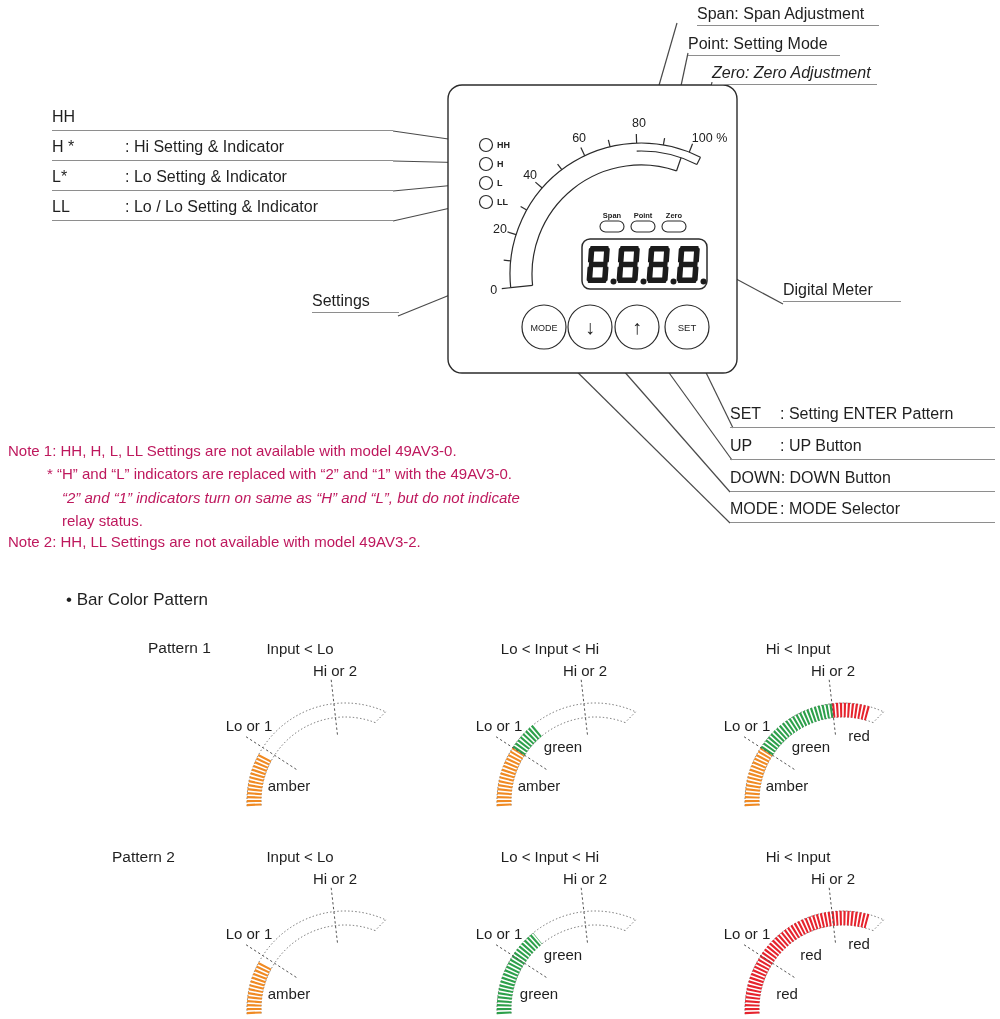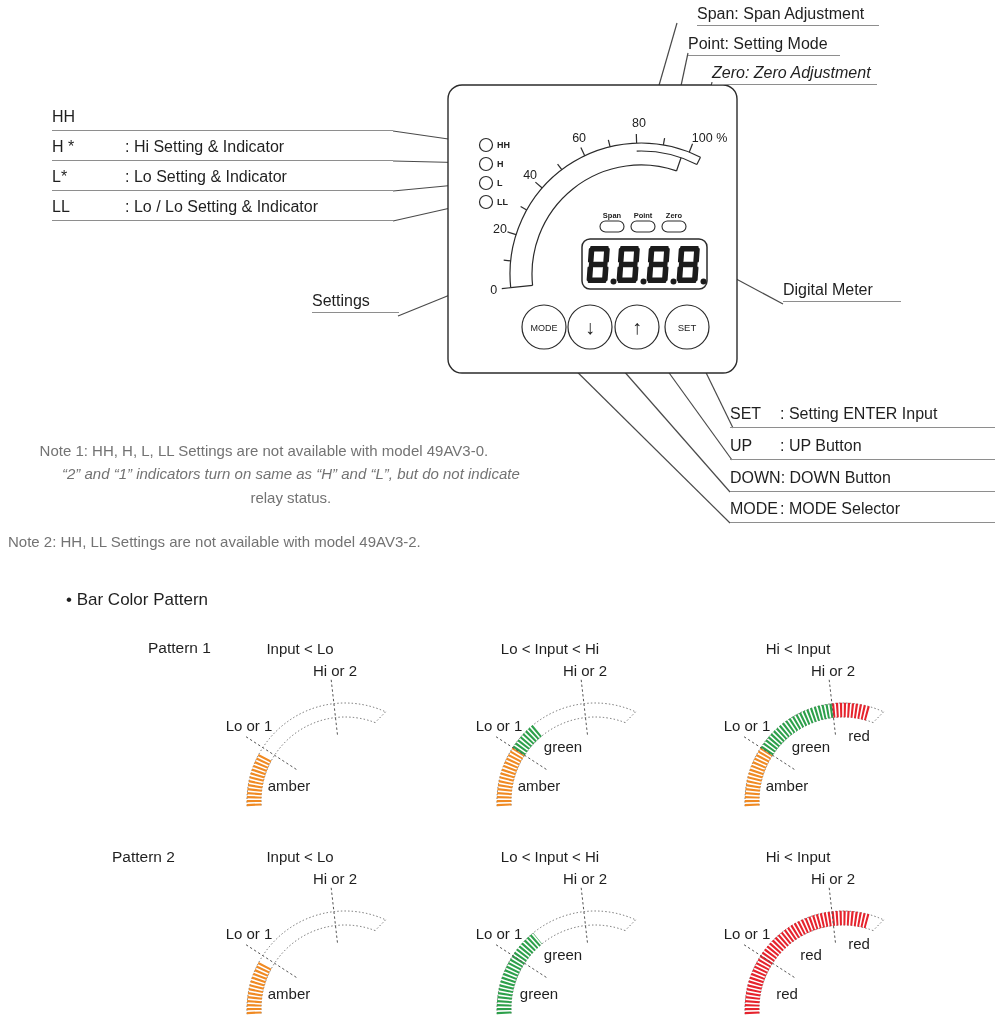--- a/index.html
+++ b/index.html
@@ -6,21 +6,21 @@
   #page{position:relative;width:1000px;height:1019px;background:#fff;overflow:hidden;
         font-family:"Liberation Sans",sans-serif;color:#1f1f1f;}
   #gfx{position:absolute;left:0;top:0;}
   .abs{position:absolute;}
   .cl{font-size:16px;white-space:nowrap;}
   .ul{border-bottom:1.4px solid #8e8e8e;padding-bottom:2px;}
   .crow{position:absolute;display:flex;font-size:16px;white-space:nowrap;
         border-bottom:1.4px solid #8e8e8e;height:22px;}
   .crow .term{flex:0 0 73px;}
   .crow.br .term{flex:0 0 50px;}
-  .note{font-size:15px;line-height:23.3px;white-space:nowrap;color:#737373;text-align:center;}
+  .note{font-size:15px;line-height:23.3px;white-space:nowrap;color:#be185d;}
   .b{font-weight:normal;}
   .g-lab{position:absolute;font-size:15px;color:#1f1f1f;white-space:nowrap;
          transform:translate(-50%,-50%);}
   svg text{font-family:"Liberation Sans",sans-serif;fill:#222;}
 </style>
 </head>
 <body>
 
 <div id="page">
 
@@ -229,37 +229,38 @@
   <div class="crow" style="left:52px;top:198px;width:341px;">
     <span class="term">LL</span>
     <span>: Lo / Lo Setting &amp; Indicator</span>
   </div>
 
   <div class="abs cl ul" style="left:312px;top:292px;width:87px;">Settings</div>
   <div class="abs cl ul" style="left:783px;top:281px;width:118px;">Digital Meter</div>
 
   <div class="crow br" style="left:730px;top:405px;width:265px;">
     <span class="term">SET</span>
-    <span>: Setting ENTER Input</span>
+    <span>: Setting ENTER Pattern</span>
   </div>
   <div class="crow br" style="left:730px;top:469px;width:265px;">
     <span class="term">DOWN</span>
     <span>: DOWN Button</span>
   </div>
   <div class="crow br" style="left:730px;top:437px;width:265px;">
     <span class="term">UP</span>
     <span>: UP Button</span>
   </div>
   <div class="crow br" style="left:730px;top:500px;width:265px;">
     <span class="term">MODE</span>
     <span>: MODE Selector</span>
   </div>
 
   <div class="abs note" style="left:8px;top:439px;">
     <div>Note 1: HH, H, L, LL Settings are not available with model 49AV3-0.</div>
+    <div style="padding-left:39px;">* “H” and “L” indicators are replaced with “2” and “1” with the 49AV3-0.</div>
     <div style="padding-left:54px;font-style:italic;">“2” and “1” indicators turn on same as “H” and “L”, but do not indicate</div>
     <div style="padding-left:54px;">relay status.</div>
   </div>
   <div class="abs note" style="left:8px;top:530px;">Note 2: HH, LL Settings are not available with model 49AV3-2.</div>
 
   <div class="abs b" style="left:66px;top:590px;font-size:17px;">• Bar Color Pattern</div>
   <div class="abs b" style="left:148px;top:639px;font-size:15.5px;">Pattern 1</div>
   <div class="abs b" style="left:112px;top:848px;font-size:15.5px;">Pattern 2</div>
 
   <div id="gauge-labels" class="abs" style="left:0;top:0;width:1000px;height:1019px;pointer-events:none;">

